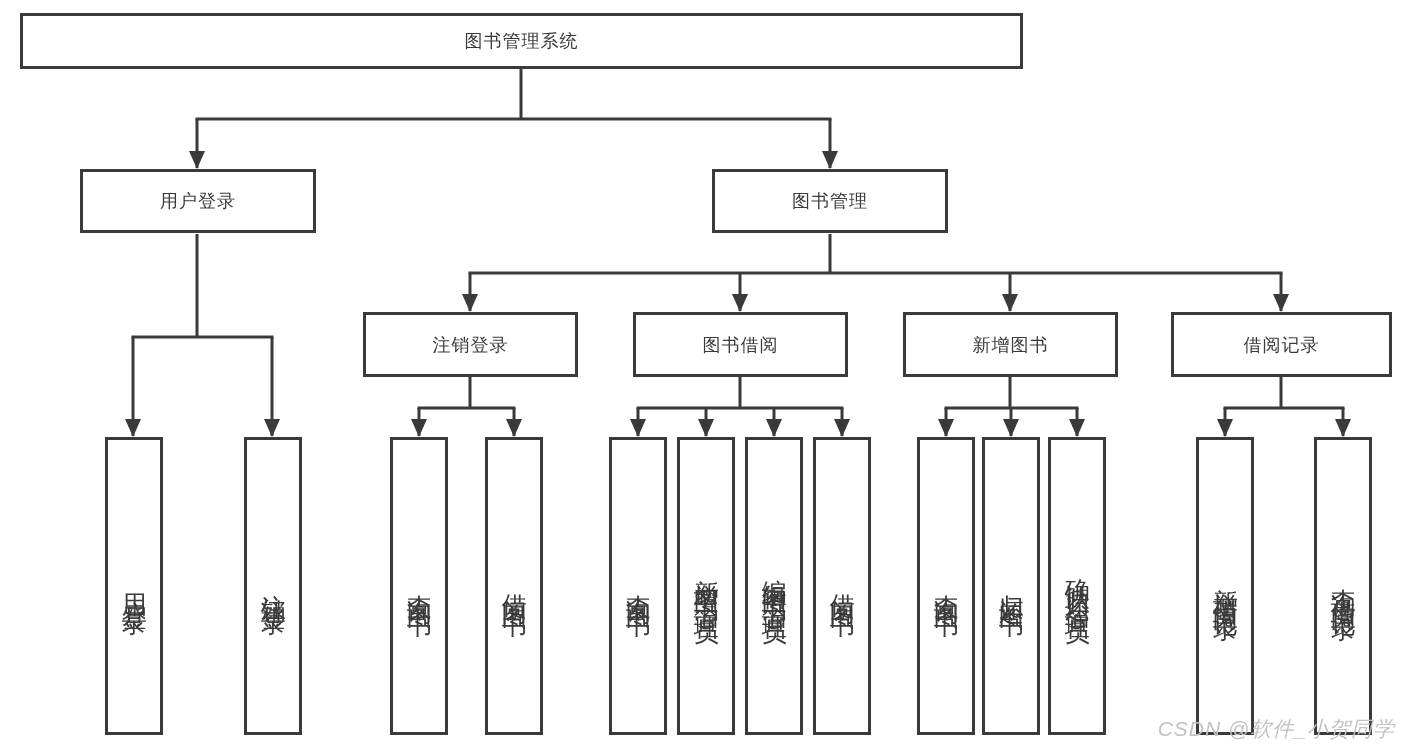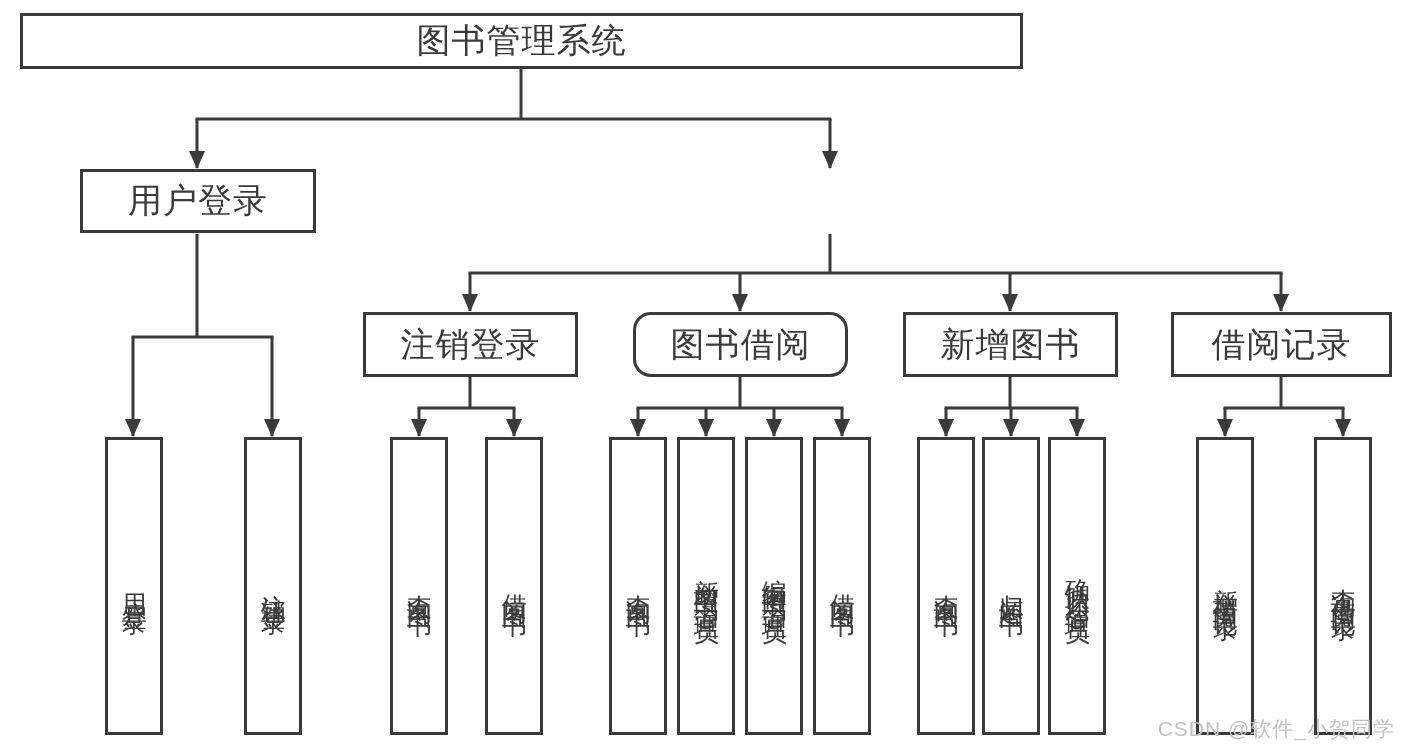--- a/index.html
+++ b/index.html
@@ -27,21 +27,21 @@
   .node {
     position: absolute;
     box-sizing: border-box;
     background: #ffffff;
     border: 3px solid #3a3a3a;
     display: flex;
     align-items: center;
     justify-content: center;
   }
   .hbox span {
-    font-size: 34px;
+    font-size: 18px;
     letter-spacing: 1px;
     white-space: nowrap;
   }
   .vbox {
     width: 58px;
     top: 437px;
     height: 298px;
   }
   .vbox span {
     writing-mode: vertical-rl;
@@ -52,20 +52,21 @@
   }
   .watermark {
     position: absolute;
     right: 10px;
     bottom: 4px;
     font-size: 21px;
     color: #c2c2c2;
     letter-spacing: 1px;
     white-space: nowrap;
     z-index: 5;
+    font-style: italic;
   }
   .stroke-line {
     stroke: #3a3a3a;
     stroke-width: 3;
     fill: none;
   }
 </style>
 </head>
 <body>
 
@@ -114,25 +115,28 @@
     <line class="stroke-line" x1="1343" y1="408" x2="1343" y2="436" marker-end="url(#arrow)"></line>
   </svg>
 
   <div class="node hbox" style="left:20px; top:13px; width:1003px; height:56px;">
     <span>图书管理系统</span>
   </div>
 
   <div class="node hbox" style="left:80px; top:169px; width:236px; height:64px;">
     <span>用户登录</span>
   </div>
+  <div class="node hbox" style="left:712px; top:169px; width:236px; height:64px;">
+    <span>图书管理</span>
+  </div>
 
   <div class="node hbox" style="left:363px; top:312px; width:215px; height:65px;">
     <span>注销登录</span>
   </div>
-  <div class="node hbox" style="left:633px; top:312px; width:215px; height:65px;border-radius:18px;">
+  <div class="node hbox" style="left:633px; top:312px; width:215px; height:65px;">
     <span>图书借阅</span>
   </div>
   <div class="node hbox" style="left:903px; top:312px; width:215px; height:65px;">
     <span>新增图书</span>
   </div>
   <div class="node hbox" style="left:1171px; top:312px; width:221px; height:65px;">
     <span>借阅记录</span>
   </div>
 
   <div class="node vbox" style="left:105px;">

